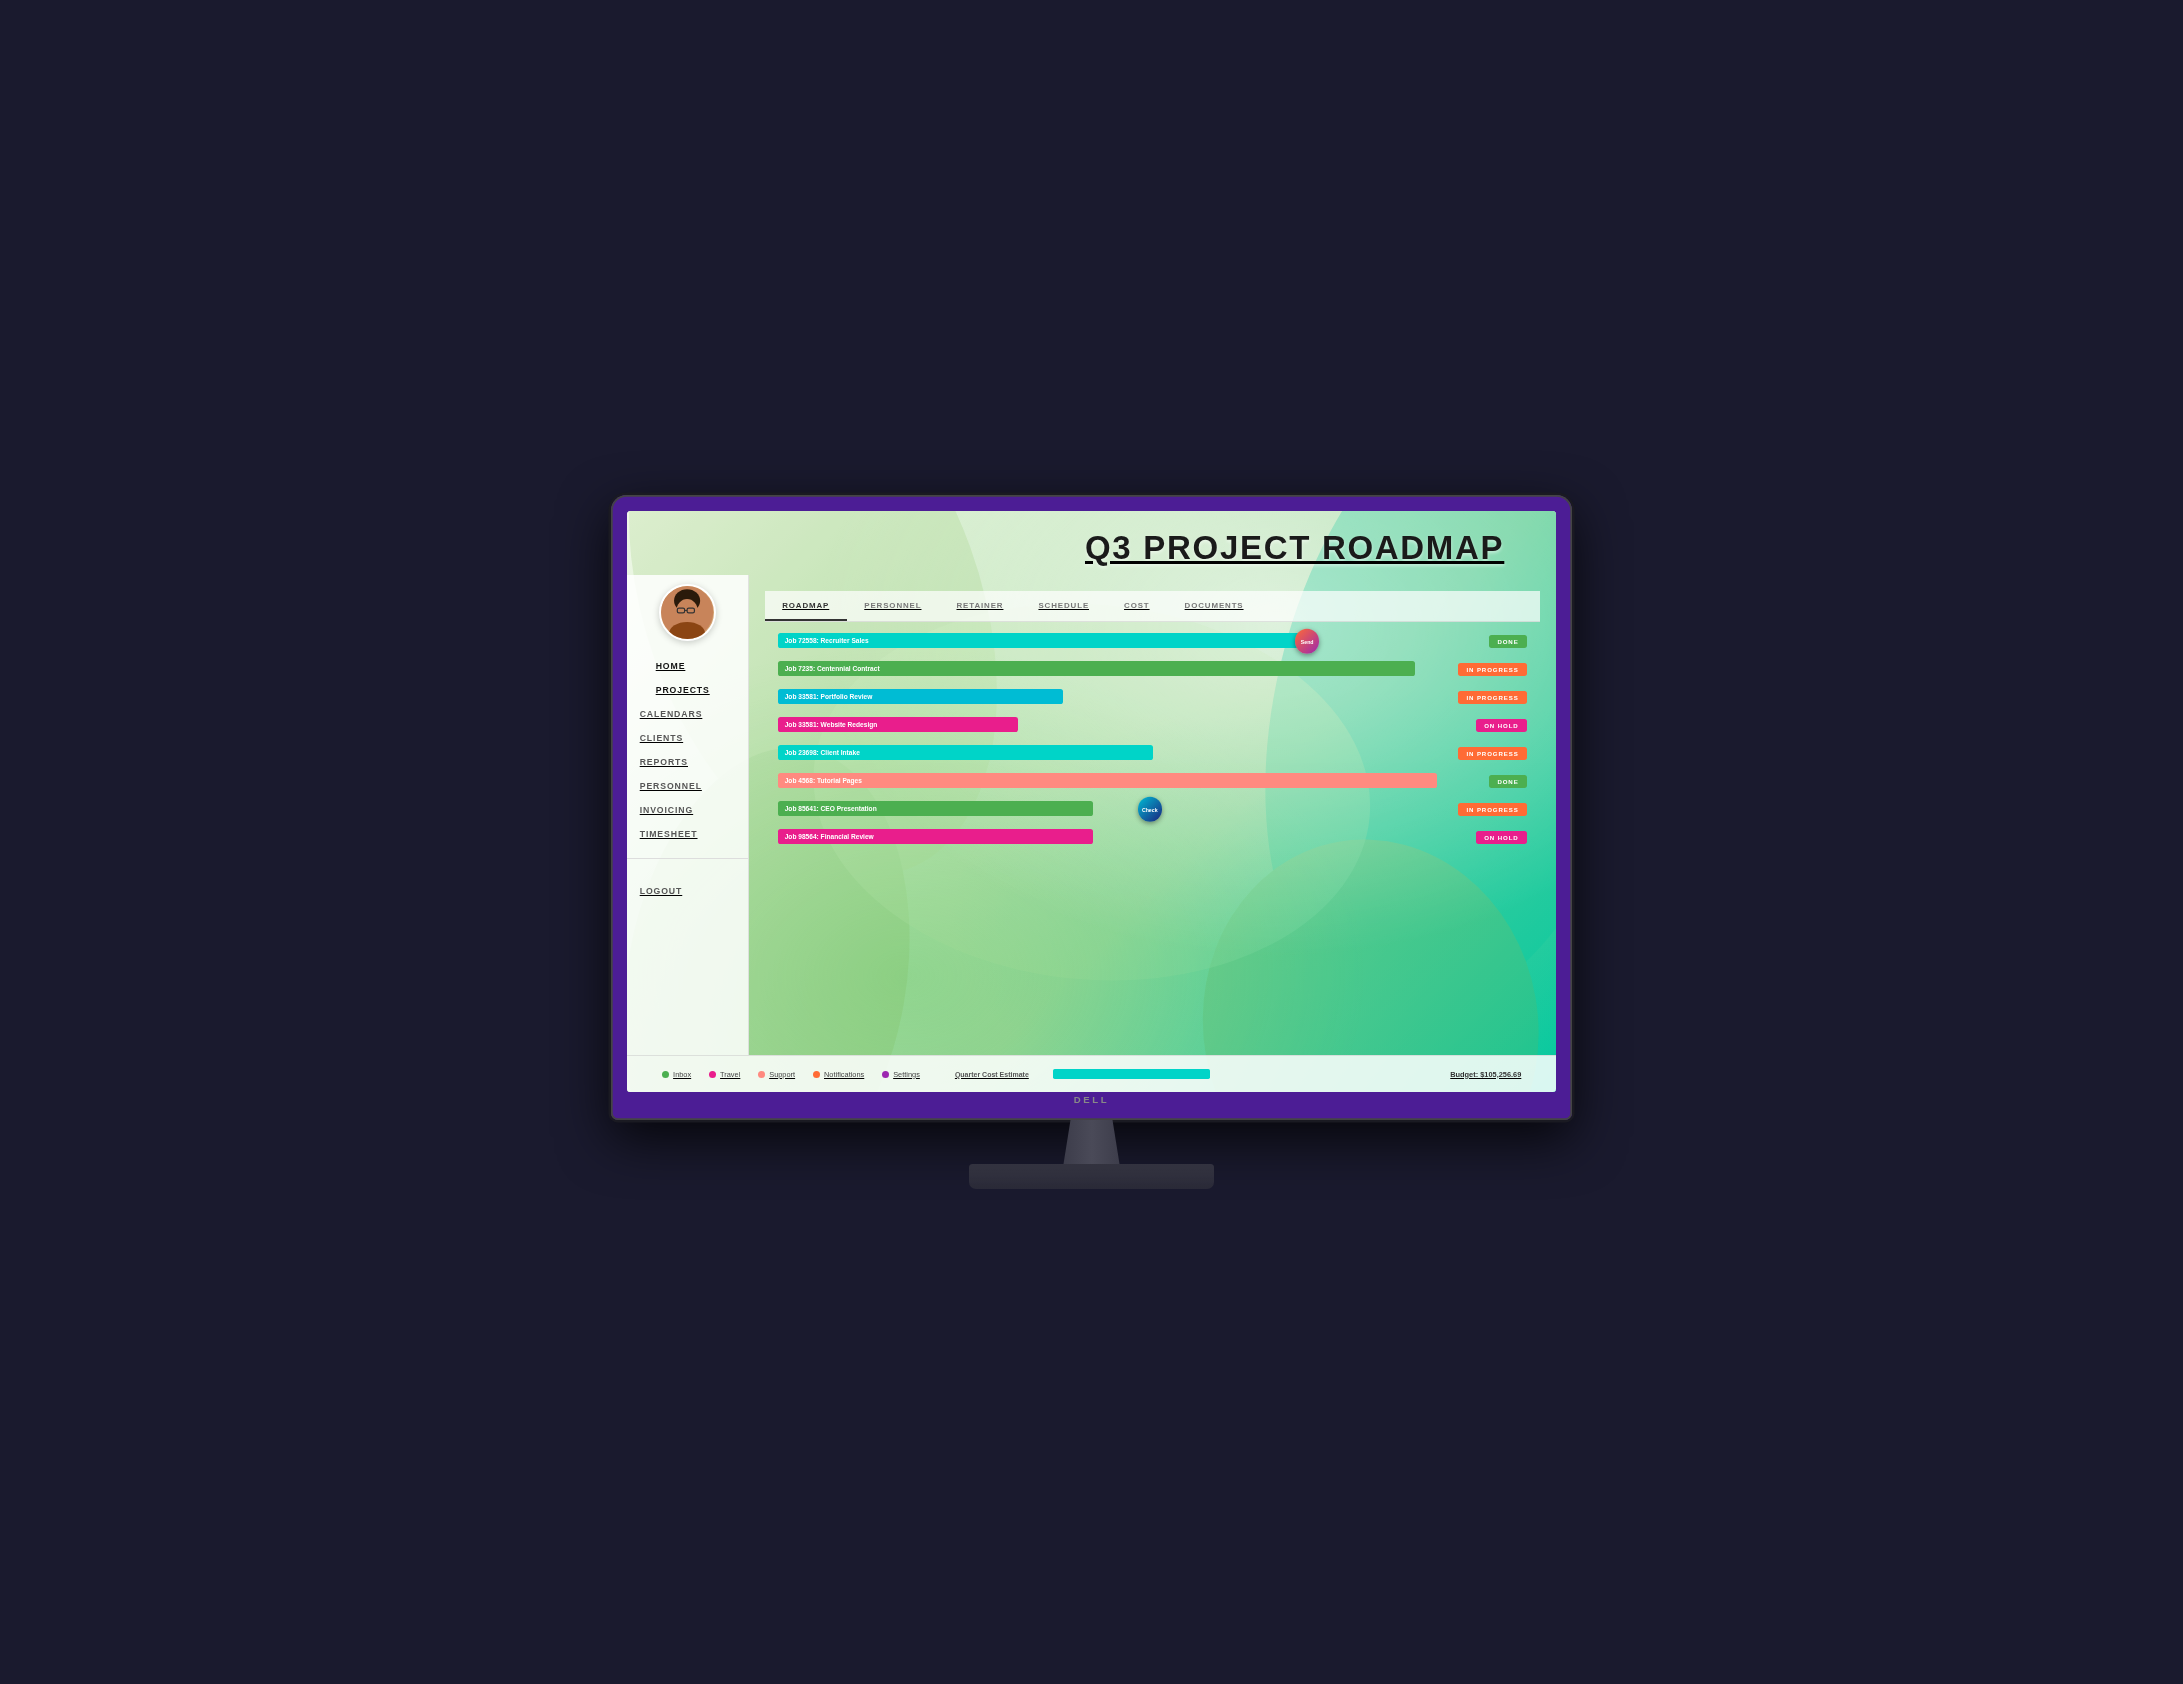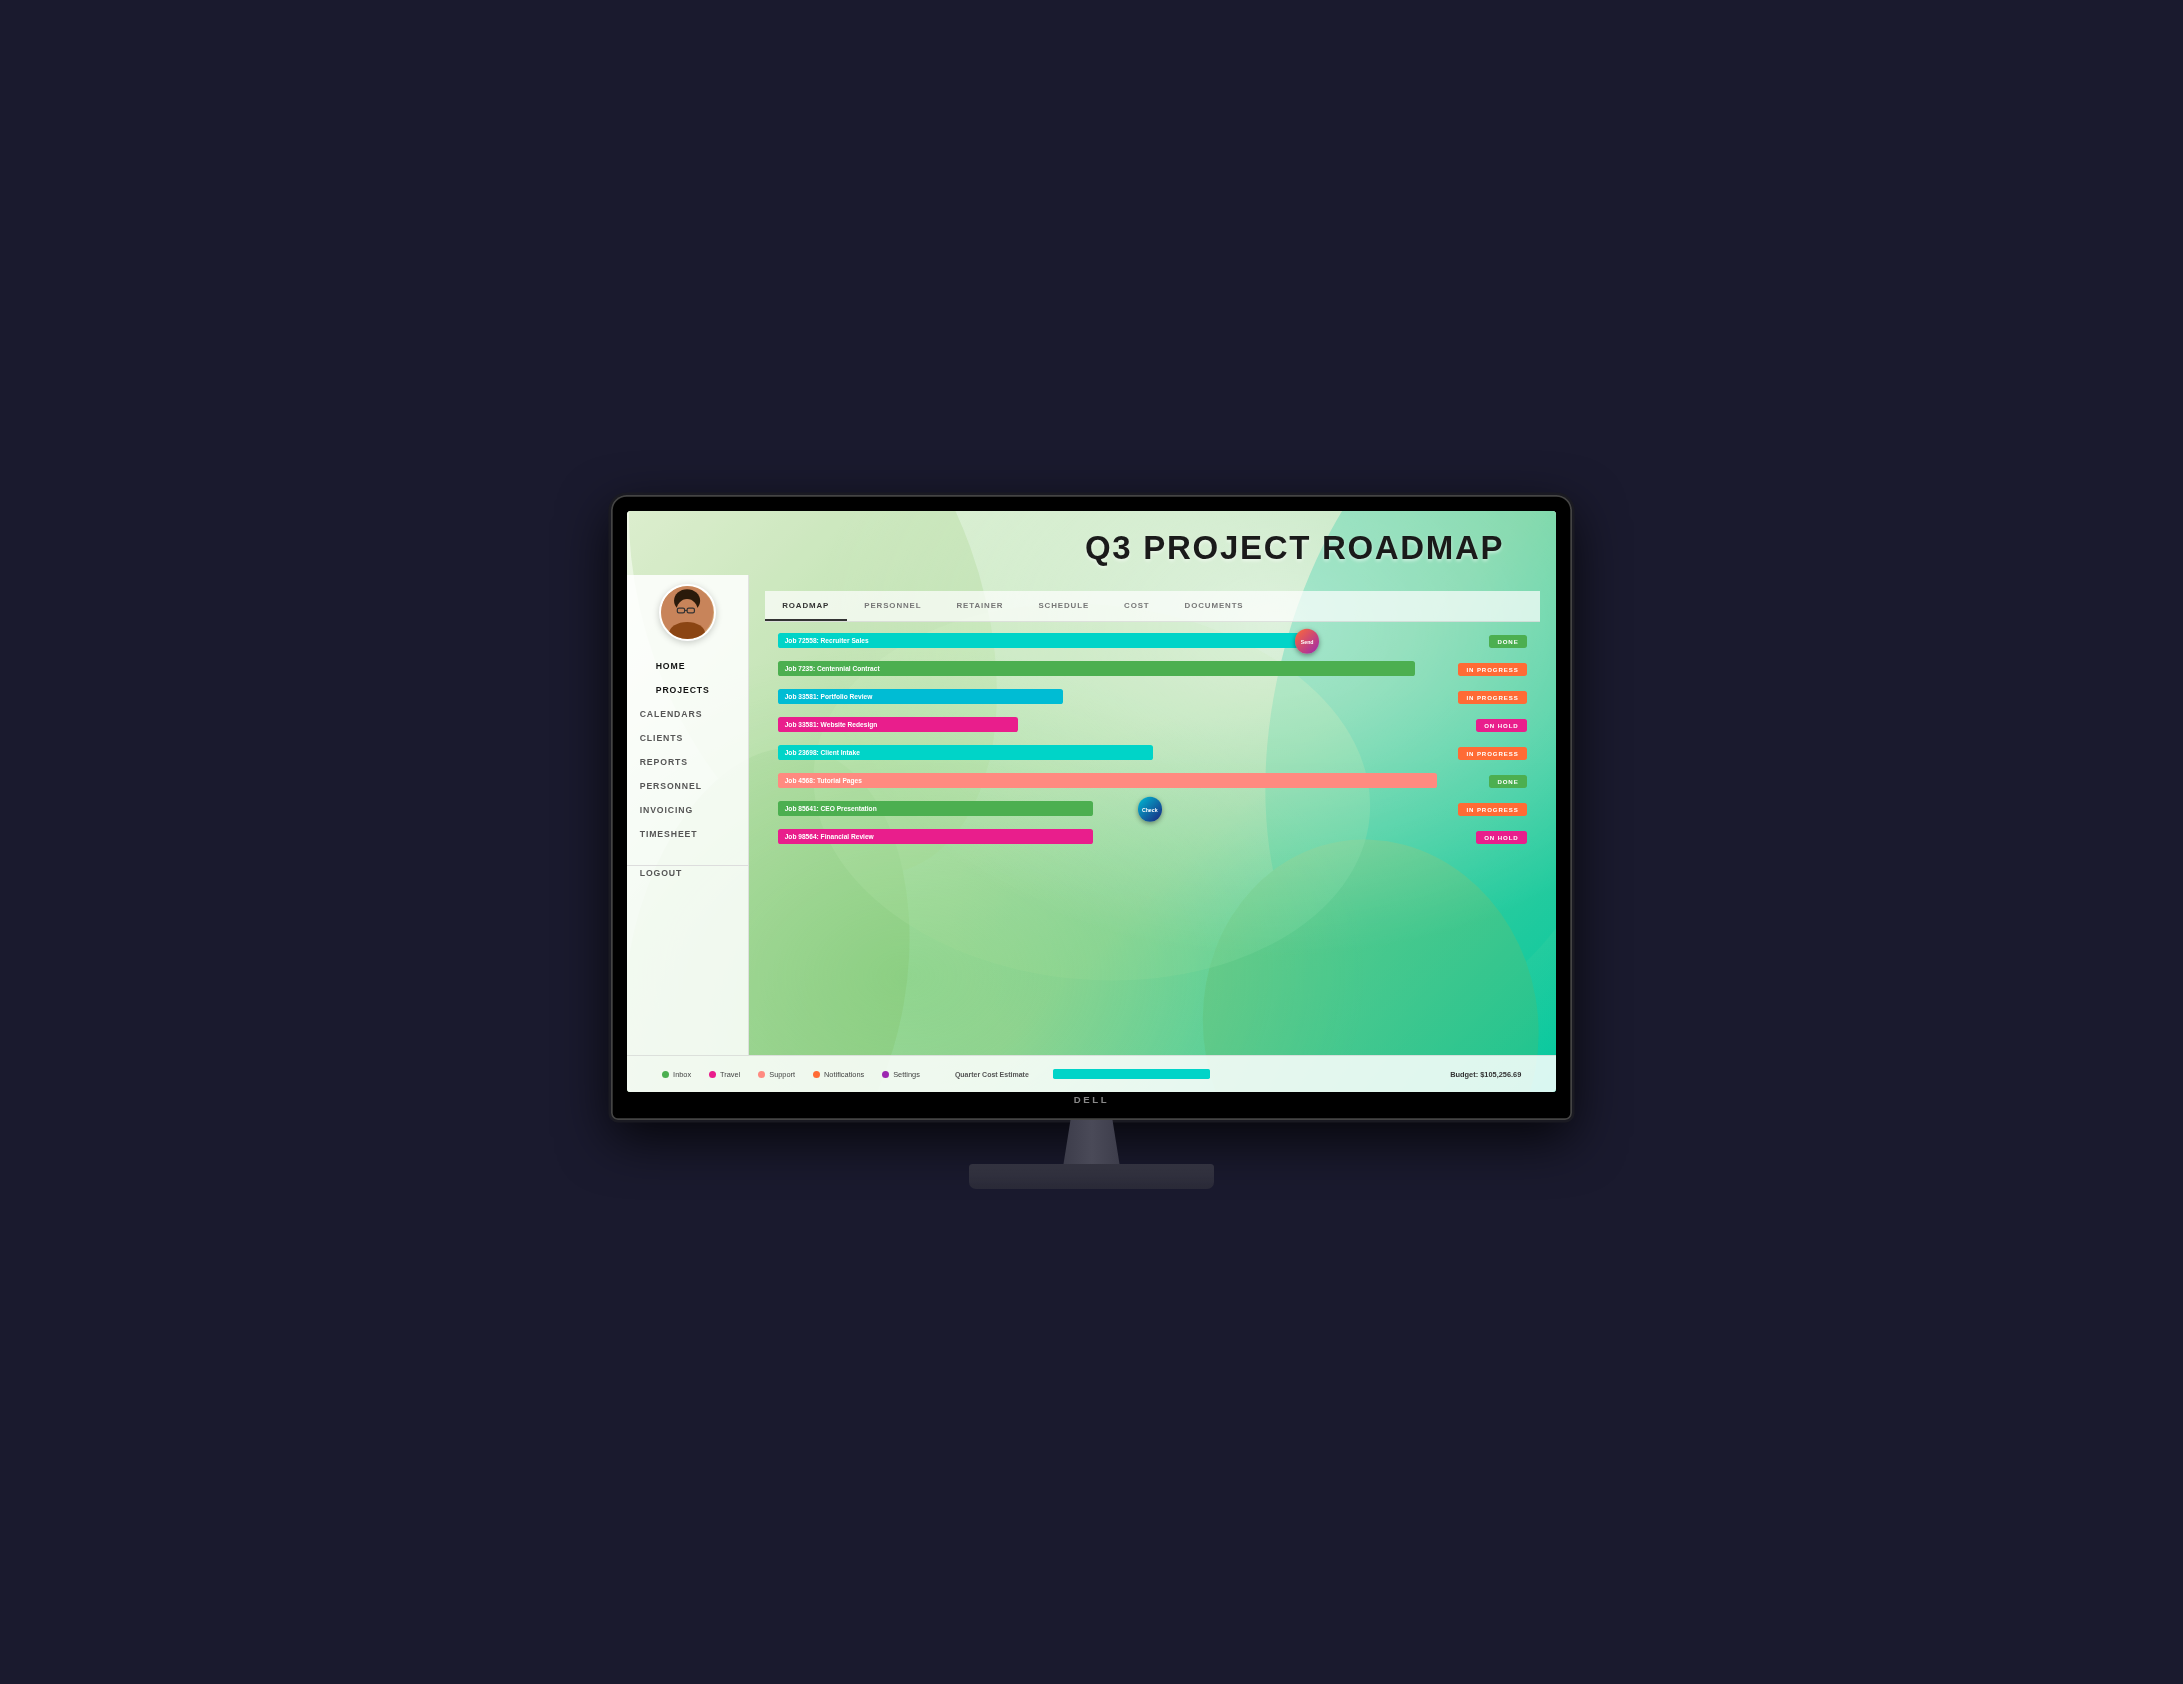--- a/index.html
+++ b/index.html
@@ -12,28 +12,29 @@
       font-family: Arial, sans-serif;
     }
 
     .monitor-wrapper {
       position: relative;
       width: 961px;
       user-select: none;
     }
 
     .monitor-bezel {
-      background: #000000;
+      background: #4c1d95;
       border-radius: 15.7px 15.7px 7px 7px;
       padding: 15.7px 15.7px 28px 15.7px;
       box-shadow:
         0 0 0 2.6px #1a1a22,
         0 17.5px 52px rgba(0,0,0,0.8),
         inset 0 0 0 1.7px #444;
       position: relative;
+      text-decoration: underline;
     }
 
     .monitor-screen {
       background: #e8f5e8;
       border-radius: 3.5px;
       overflow: hidden;
       position: relative;
       width: 100%;
       aspect-ratio: 16/10;
       display: flex;
@@ -112,21 +113,21 @@
       width: 100%;
       padding: 7px 13px;
       font-size: 8.7px;
       font-weight: 600;
       letter-spacing: 0.9px;
       color: #555;
       cursor: pointer;
       text-transform: uppercase;
     }
     .nav-item.active { color: #111; font-weight: 800; margin-left: 32px; }
-    .nav-item.separator { border-top: 0.9px solid #ddd; margin-top: 19px; padding-top: 2px; }
+    .nav-item.separator { border-top: 0.9px solid #ddd; margin-top: 12px; padding-top: 27px; }
 
     
     .main-content {
       flex: 1;
       display: flex;
       flex-direction: column;
       padding: 16px;
       min-width: 0;
     }
 

